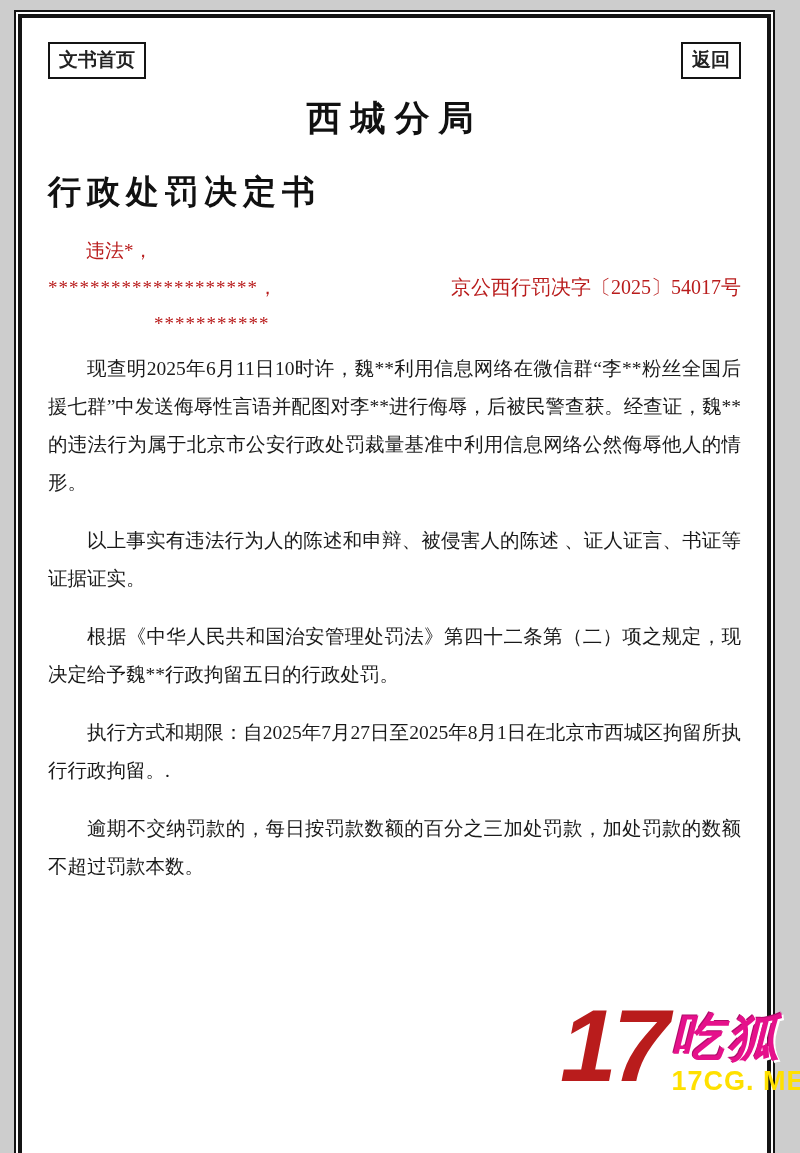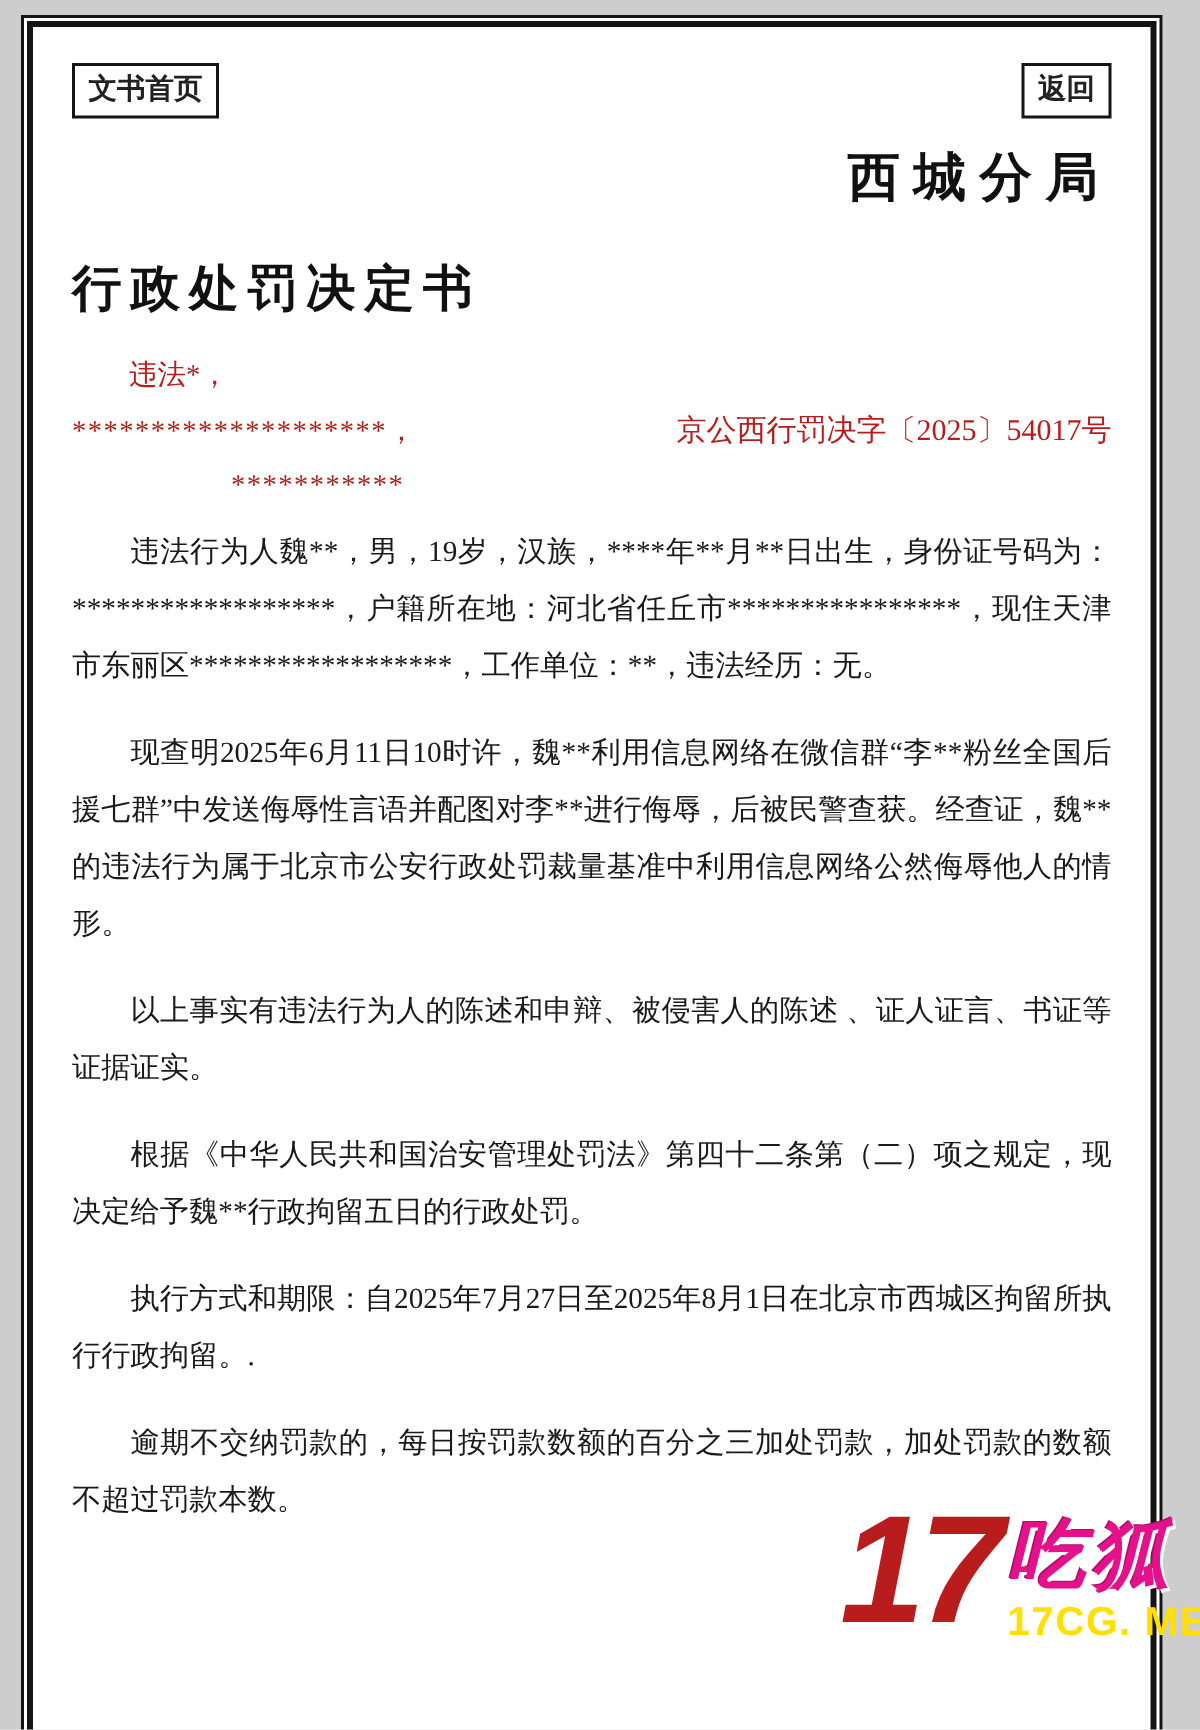--- a/index.html
+++ b/index.html
@@ -51,21 +51,21 @@
     font-family: "Liberation Serif", "DejaVu Serif", serif;
     font-size: 19px;
     font-weight: bold;
     color: #222222;
     padding: 5px 9px;
     line-height: 1.2;
     cursor: pointer;
   }
   
   .title {
-    text-align: right;
+    text-align: center;
     font-size: 35px;
     font-weight: bold;
     letter-spacing: 9px;
     margin: 16px 0 0 0;
     color: #111111;
   }
   .subtitle {
     text-align: left;
     font-size: 33px;
     font-weight: bold;
@@ -164,21 +164,20 @@
       <div class="hdr">
         <div class="hdr-line1">违法*，</div>
         <div class="hdr-line2">
           <span>********************，</span>
           <span class="doc-no">京公西行罚决字〔2025〕54017号</span>
         </div>
         <div class="hdr-line3">***********</div>
       </div>
 
       <div class="bodytext">
-        <p>违法行为人魏**，男，19岁，汉族，****年**月**日出生，身份证号码为：******************，户籍所在地：河北省任丘市****************，现住天津市东丽区******************，工作单位：**，违法经历：无。</p>
         <p>现查明2025年6月11日10时许，魏**利用信息网络在微信群“李**粉丝全国后援七群”中发送侮辱性言语并配图对李**进行侮辱，后被民警查获。经查证，魏**的违法行为属于北京市公安行政处罚裁量基准中利用信息网络公然侮辱他人的情形。</p>
         <p>以上事实有违法行为人的陈述和申辩、被侵害人的陈述 、证人证言、书证等证据证实。</p>
         <p>根据《中华人民共和国治安管理处罚法》第四十二条第（二）项之规定，现决定给予魏**行政拘留五日的行政处罚。</p>
         <p>执行方式和期限：自2025年7月27日至2025年8月1日在北京市西城区拘留所执行行政拘留。.</p>
         <p>逾期不交纳罚款的，每日按罚款数额的百分之三加处罚款，加处罚款的数额不超过罚款本数。</p>
       </div>
 
     </div>
   </div>
 

